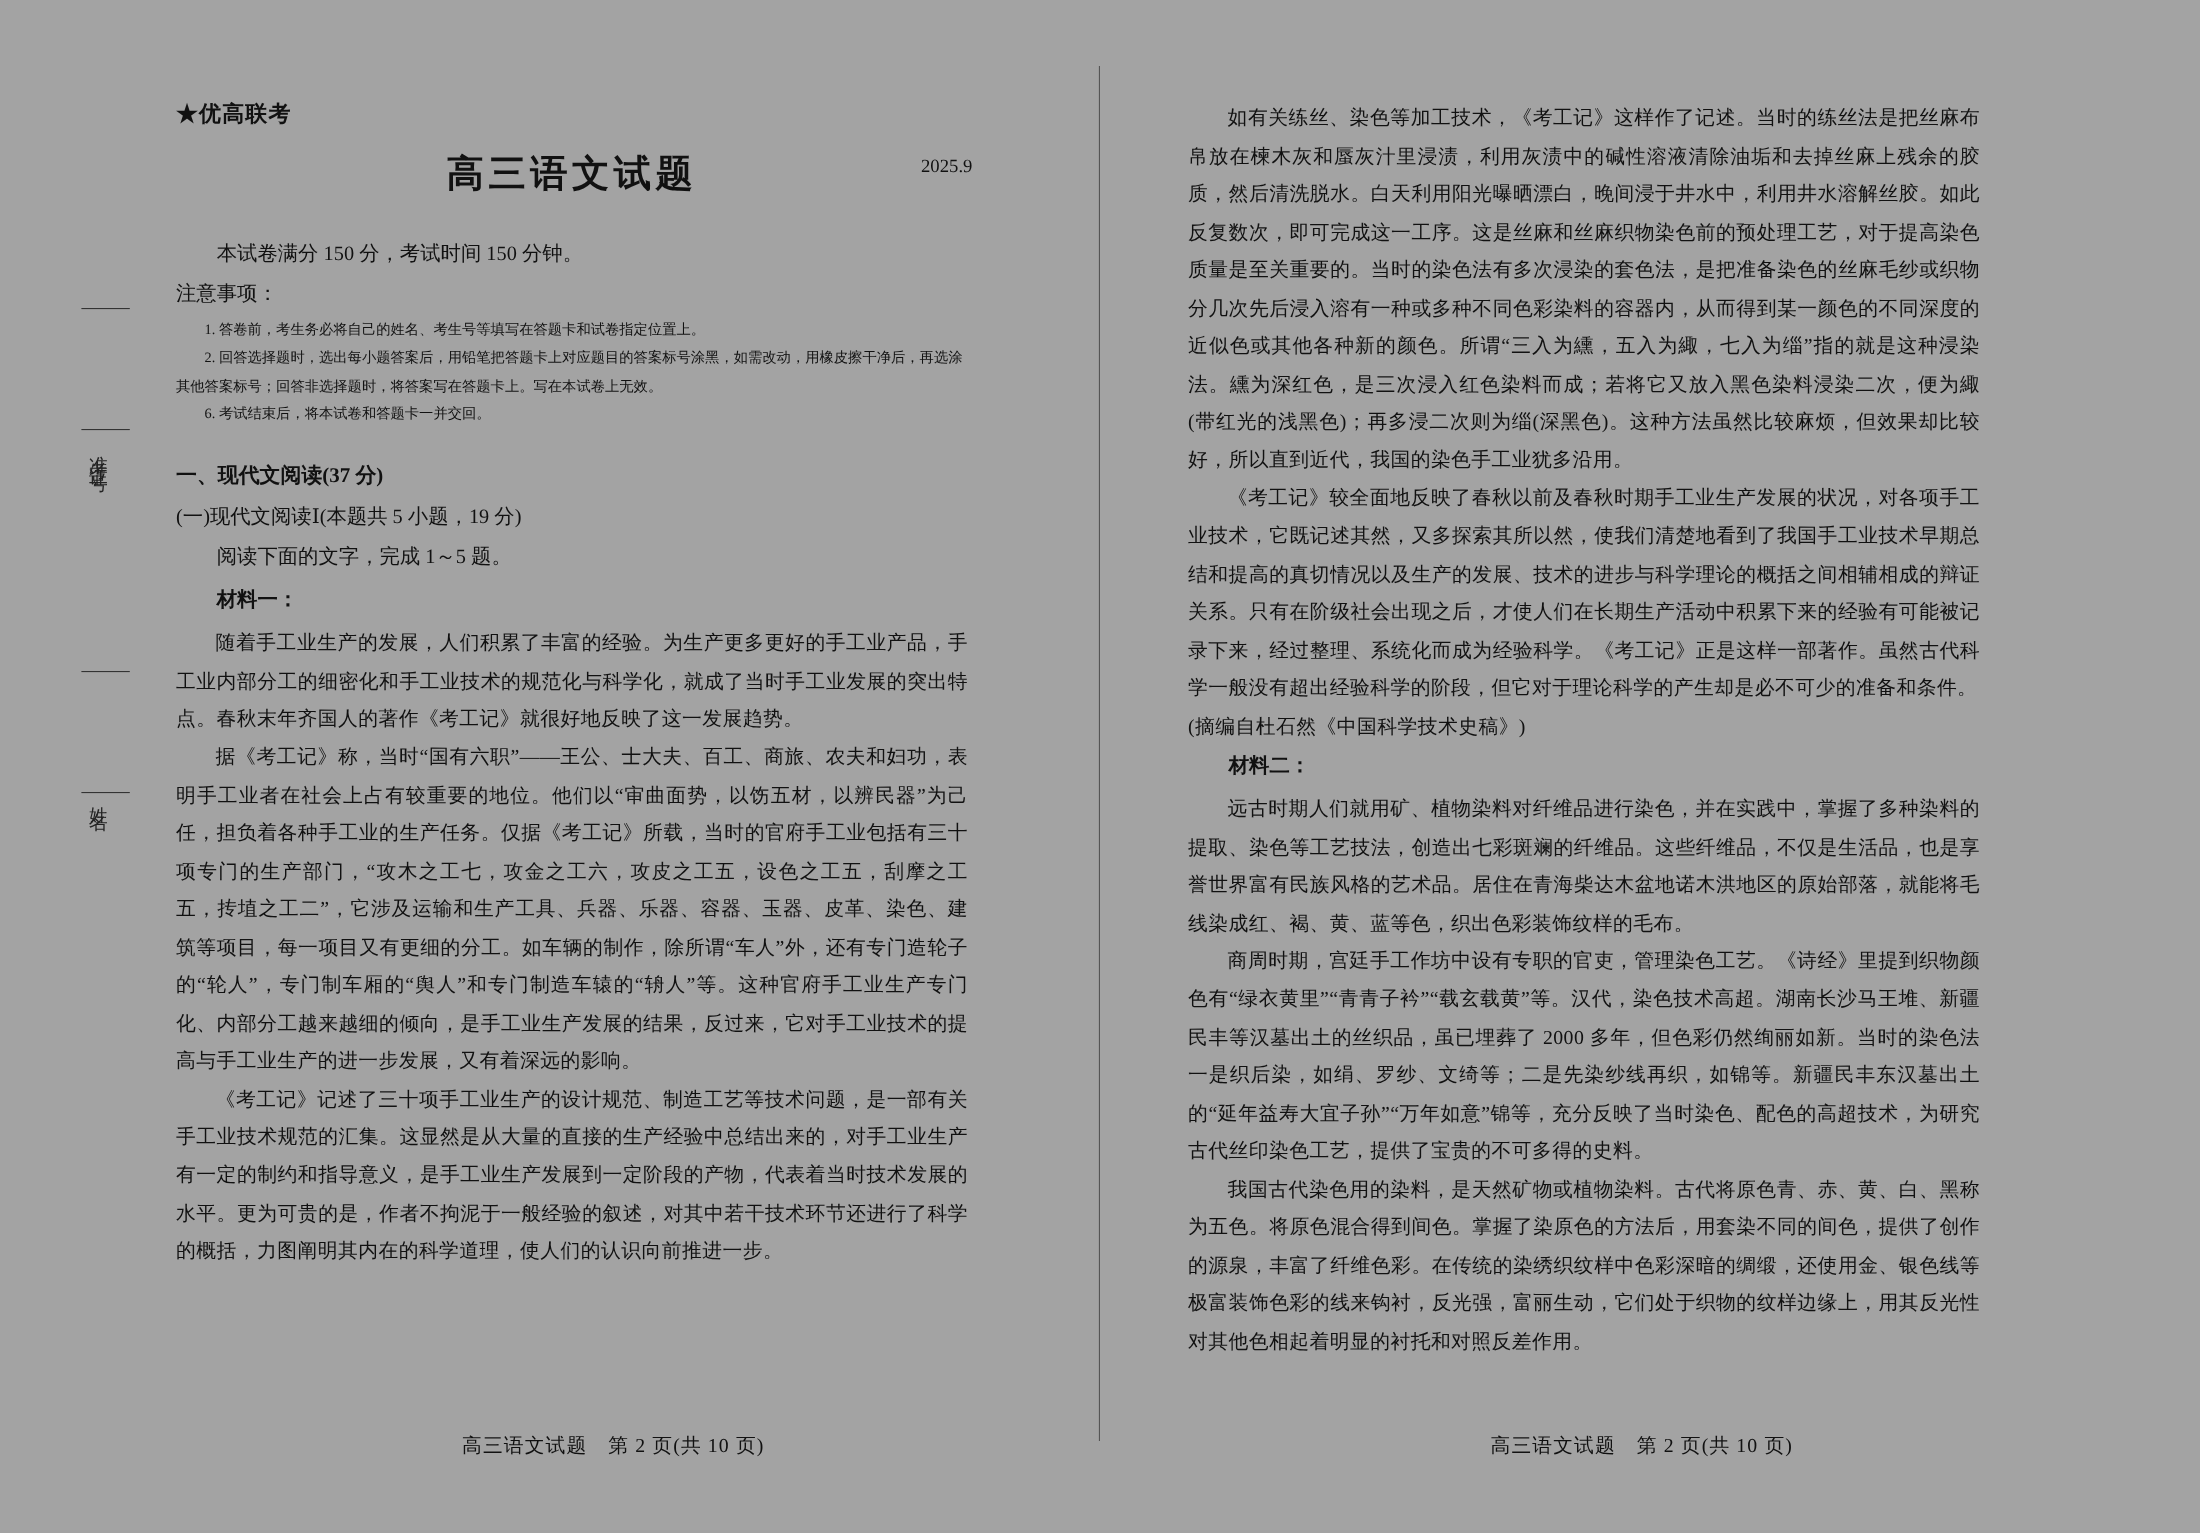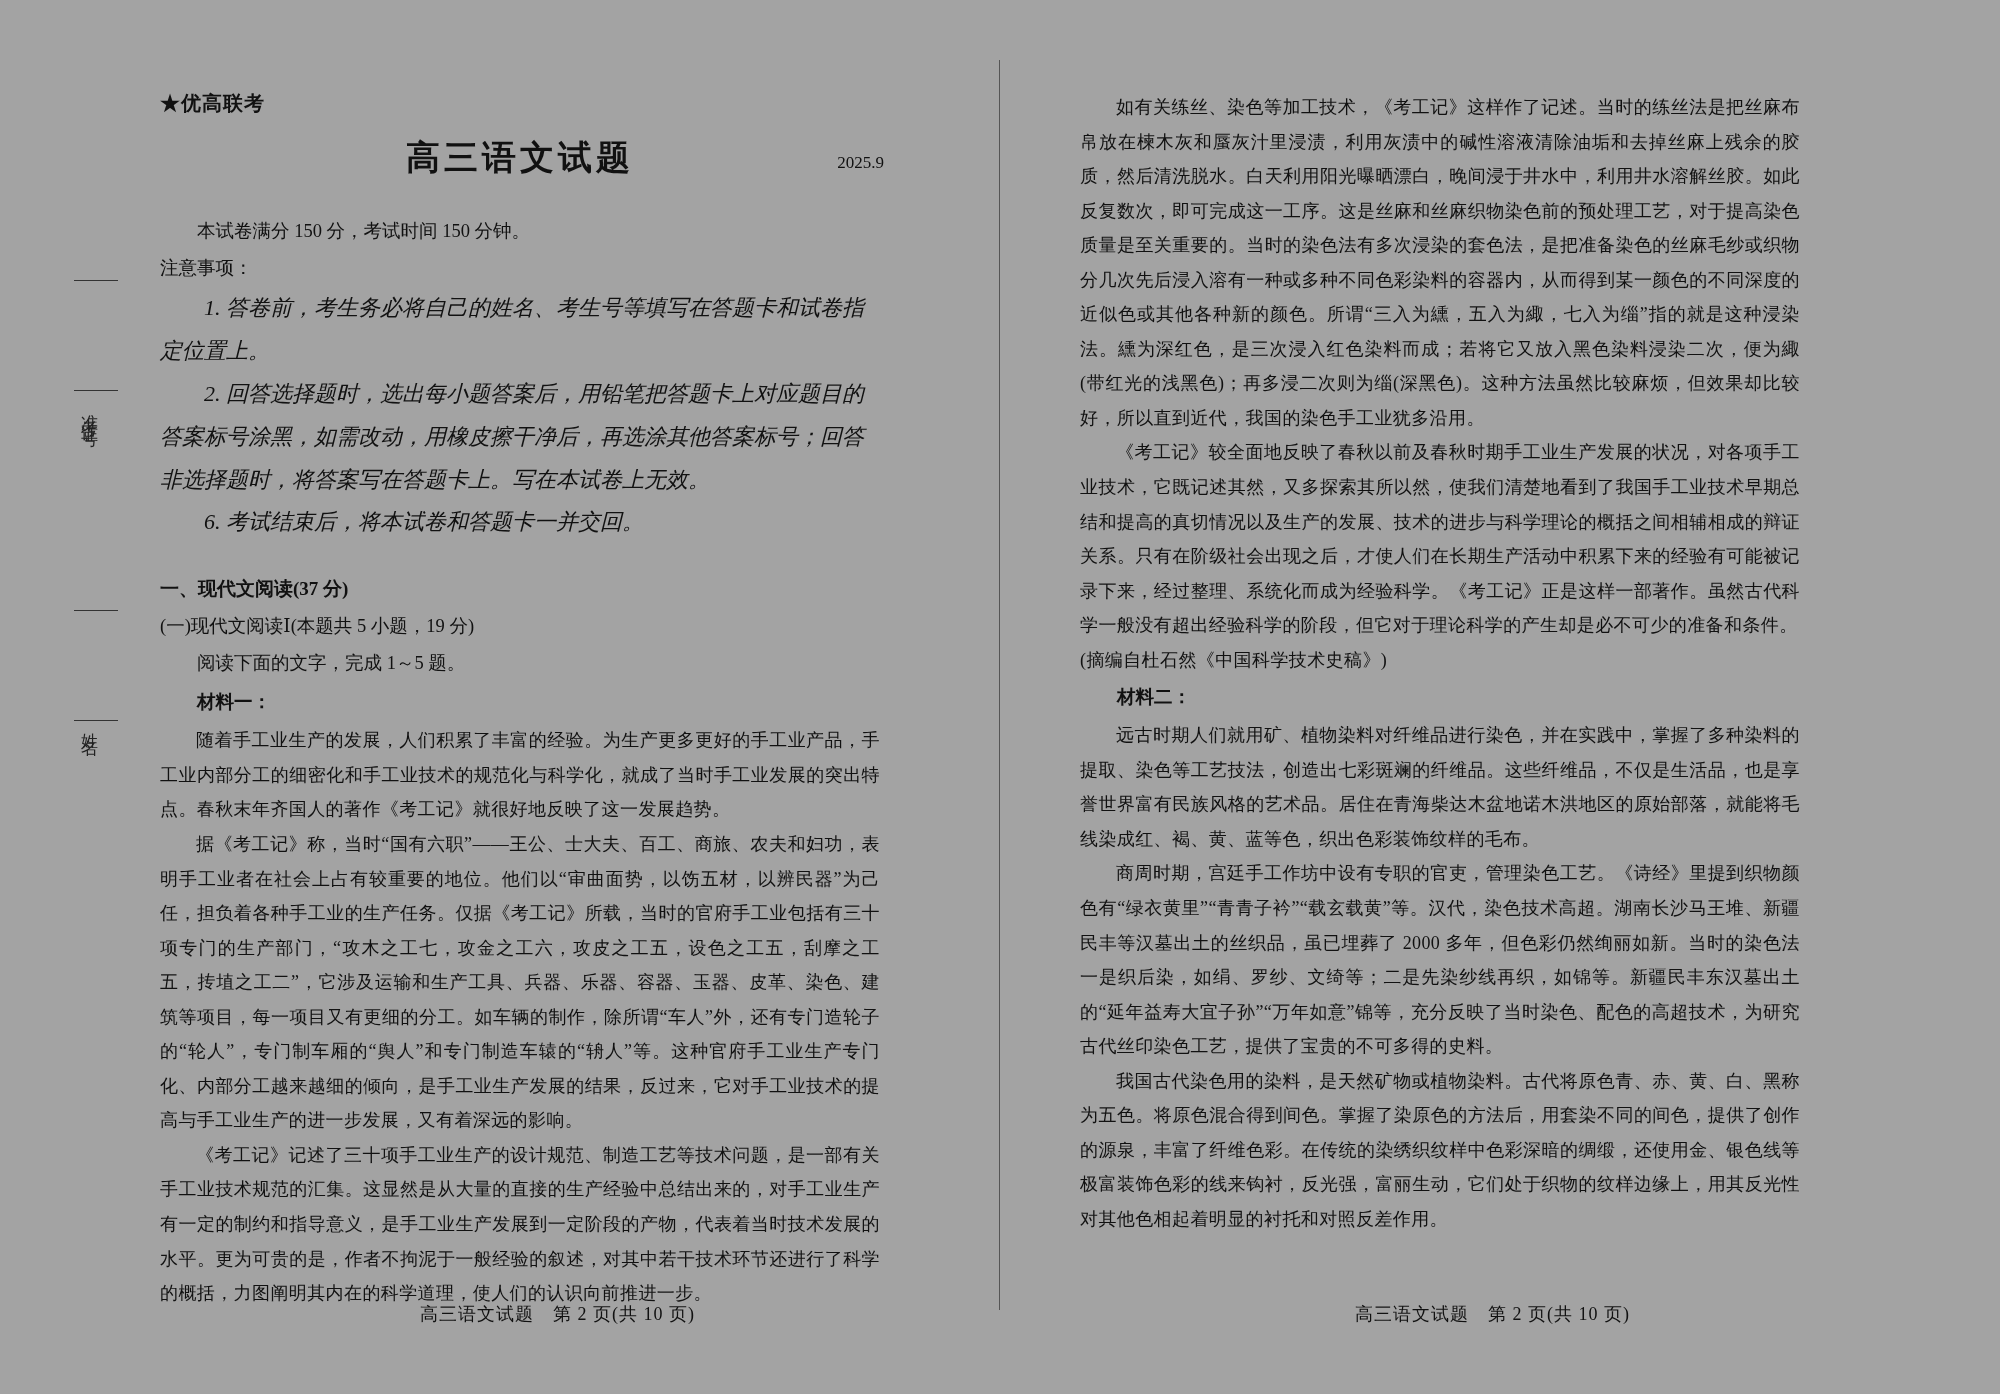--- a/index.html
+++ b/index.html
@@ -80,41 +80,40 @@
     text-align: center;
     font-size: 34px;
     font-weight: bold;
     letter-spacing: 4px;
     margin: 18px 0 0 0;
     position: relative;
   }
   .doc-date {
     position: absolute;
     right: -4px;
-    bottom: 8px;
+    bottom: 20px;
     font-size: 17px;
     font-weight: normal;
     letter-spacing: 0;
   }
   .meta {
     margin-top: 32px;
     font-size: 18.5px;
     line-height: 2.0;
   }
   .indent1 { text-indent: 2em; }
   .indent0 { text-indent: 0; }
   .notice-head {
     font-size: 18.5px;
     line-height: 2.0;
   }
   .notice-item {
-    font-size: 22px;
+    font-size: 13px;
     line-height: 1.95;
     text-indent: 2em;
-    font-style: italic;
   }
   .section-title {
     font-size: 19px;
     font-weight: bold;
     margin-top: 26px;
     line-height: 2.0;
   }
   .subsection {
     font-size: 18.5px;
     line-height: 2.0;

